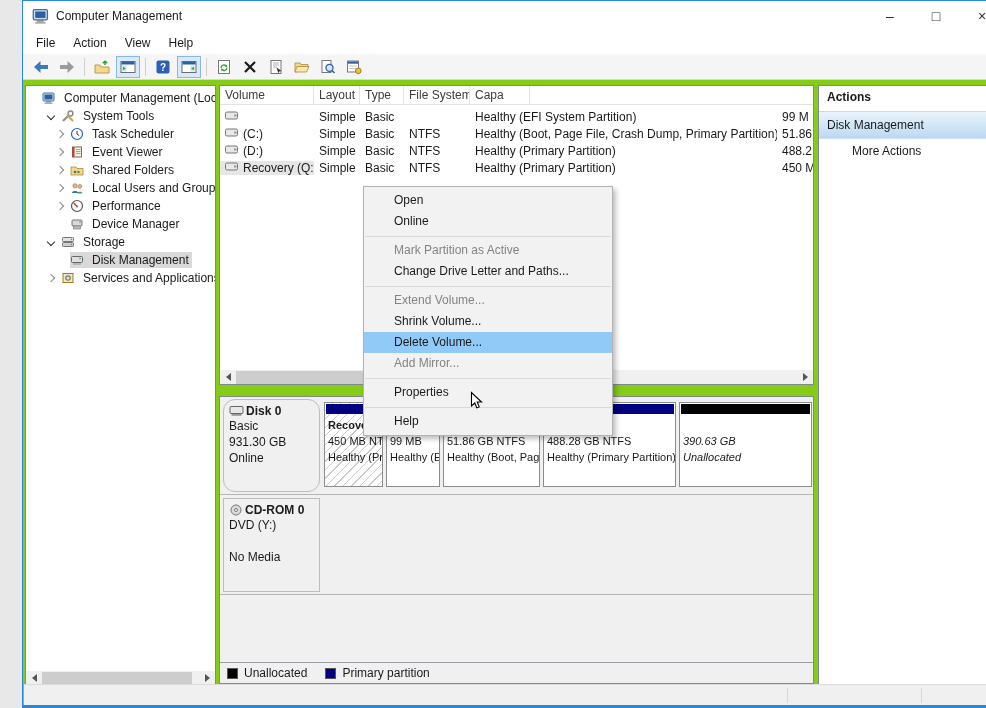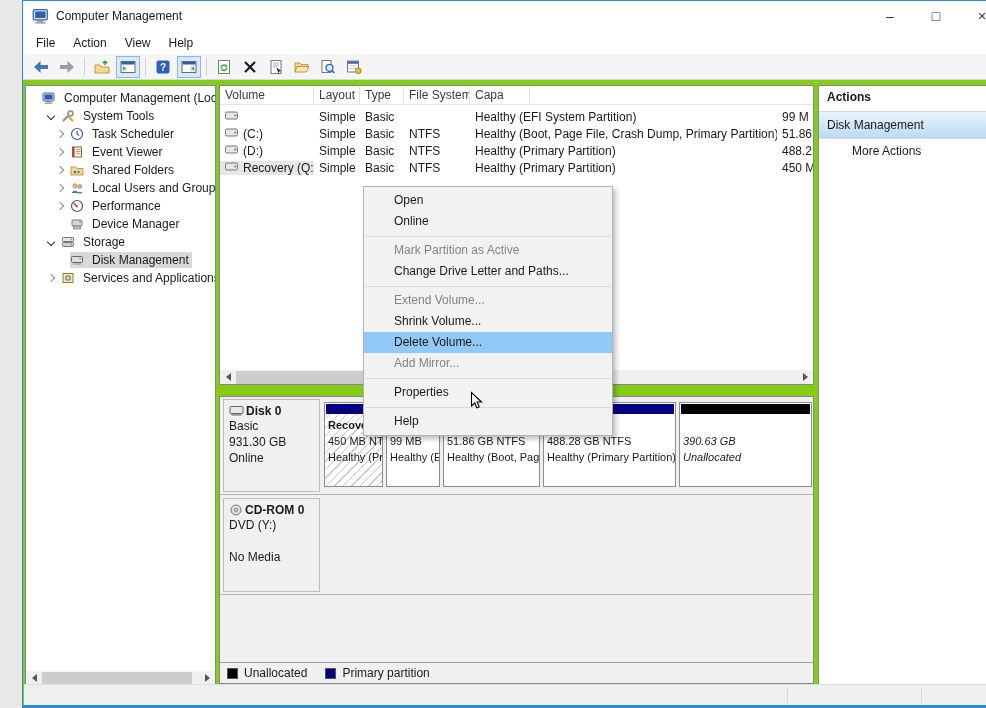--- a/index.html
+++ b/index.html
@@ -407,21 +407,21 @@
         </span>
       <span class="sb-thumb" style="width:356px;"></span>
       <span class="sb-btn" style="margin-left:auto;">
           <span class="tri-r"></span>
         </span>
     </div>
   </div>
 
   <div id="disk-pane" class="pane">
 
-    <div class="infobox" style="top:2px;height:93px;">
+    <div class="infobox" style="top:2px;height:93px;border-radius:12px;">
       <div class="info-name">
           <svg width="15" height="12" viewBox="0 0 14 12">
             <rect x="0.5" y="1.5" width="13" height="7" rx="1" fill="#e8e8e8" stroke="#666"></rect>
             <rect x="2" y="9" width="10" height="1.8" fill="#999"></rect>
           </svg>
           <span>Disk 0</span>
         </div>
       <div class="info-line">Basic</div>
       <div class="info-line">931.30 GB</div>
       <div class="info-line">Online</div>

